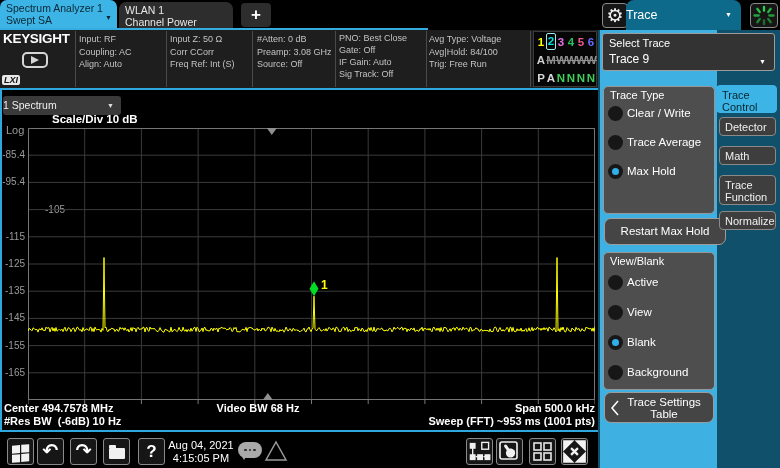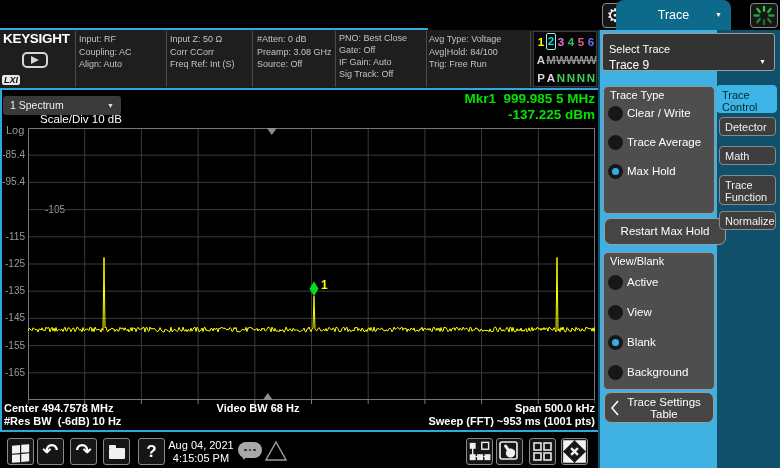--- a/index.html
+++ b/index.html
@@ -34,24 +34,24 @@
   #legend{left:533px;top:1px;width:64px;height:56px;background:#060606;border:1px solid #3a3a3a;padding:1px 0 0 2px;}
   .lg-row{display:flex;height:18px;}
   .lg-cell{width:10px;text-align:center;font-weight:bold;font-size:11.5px;line-height:18px;}
   .lg-sel{border:1px solid #9fe9ef;border-radius:2px;line-height:15px;height:17px;}
   .struck{text-decoration:line-through;color:#8f8f8f !important;}
 
   
   #display{left:0;top:88px;width:598px;height:344px;background:#000;}
   .blue-edge{background:#2fa9dd;}
   #win-select{left:3px;top:8px;width:118px;height:19px;background:#3a3a3a;border-radius:3px;
-      color:#efefef;font-size:10.5px;line-height:19px;padding-left:7px;}
+      color:#efefef;font-size:10.5px;line-height:19px;}
   #win-select .caret{position:absolute;right:7px;top:0;font-size:7px;line-height:19px;color:#dcdcdc;}
   #mkr-readout{right:3px;top:3px;text-align:right;color:#00e400;font-weight:bold;font-size:13.5px;line-height:16px;}
-  #scale-div{left:8px;top:25px;font-size:11.5px;font-weight:normal;color:#fff;padding-left:32px;}
+  #scale-div{left:20px;top:25px;font-size:11.5px;font-weight:bold;color:#fff;padding-left:32px;}
   #ref-level{left:100px;top:25px;width:316px;text-align:center;font-size:11.5px;font-weight:bold;color:#fff;}
   #log-label{left:6px;top:36px;font-size:11px;color:#9a9a9a;}
   #plot-wrap{left:28px;top:40px;width:567px;height:278px;}
   .ytick{position:absolute;left:0;width:25px;text-align:right;font-size:10px;color:#9a9a9a;}
   .foot{font-size:11px;font-weight:bold;color:#fff;}
   #foot-center{left:4px;top:314px;}
   #foot-vbw{left:100px;top:314px;width:316px;text-align:center;}
   #foot-span{right:3px;top:314px;}
   #foot-rbw{left:4px;top:327px;}
   #foot-sweep{right:3px;top:327px;}
@@ -69,26 +69,26 @@
           align-items:center;justify-content:center;gap:2px;}
   #bubble::after{content:'';position:absolute;left:3px;bottom:-5px;border:3px solid transparent;border-top:5px solid #a9a9a9;}
   #bubble .dot{width:2.5px;height:2.5px;border-radius:50%;background:#2a2a2a;}
 
   
   #rpanel{left:598px;top:0;width:182px;height:468px;background:#11506b;}
   #rpanel-top{left:0;top:0;width:182px;height:30px;background:#000;}
   #rpanel-blue{left:2px;top:30px;width:117px;height:438px;background:#3eb1e2;}
   #gear-btn{left:4px;top:3px;width:26px;height:25px;background:#161616;border:1px solid #8a8a8a;border-radius:4px;
             color:#f0f0f0;font-size:19px;line-height:23px;text-align:center;}
-  #menu-header{left:18px;top:0;width:115px;height:30px;background:#0e6a8a;border-radius:8px 8px 0 0;
-               color:#fff;font-size:12.5px;line-height:30px;text-align:center;}
+  #menu-header{left:28px;top:0;width:115px;height:30px;background:#0e6a8a;border-radius:8px 8px 0 0;
+               color:#fff;font-size:12.5px;line-height:30px;}
   #menu-header .caret{position:absolute;right:9px;top:0;font-size:7px;line-height:30px;color:#fff;}
   #busy-btn{left:152px;top:3px;width:28px;height:25px;background:#161616;border:1px solid #8a8a8a;border-radius:4px;}
   #select-trace{left:4px;top:33px;width:173px;height:38px;background:#333;border:1px solid #9c9c9c;border-radius:3px;
-                color:#fff;padding:8px 6px;}
+                color:#fff;padding:2px 6px;}
   #select-trace .lbl{font-size:11px;line-height:15px;}
   #select-trace .val{font-size:12px;line-height:17px;}
   #select-trace .caret{position:absolute;right:8px;bottom:5px;font-size:7px;color:#fff;}
   .group{background:#4e4e4e;border:1px solid #979797;border-radius:5px;}
   #tt-group{left:5px;top:86px;width:112px;height:128px;}
   #vb-group{left:5px;top:252px;width:112px;height:138px;}
   .grp-label{position:absolute;left:6px;top:2px;font-size:11px;color:#fff;}
   .radio-row{position:absolute;left:4px;height:26px;display:flex;align-items:center;}
   .radio-circle{position:relative;width:15px;height:15px;border-radius:50%;background:#171717;flex:none;}
   .radio-circle.sel::after{content:'';position:absolute;left:4px;top:4px;width:7px;height:7px;border-radius:50%;background:#2fb0e8;}
@@ -99,20 +99,32 @@
   #table-btn svg{position:absolute;left:6px;top:7px;}
   .rtab{position:absolute;left:121px;width:57px;background:#3e3e3e;border:1px solid #8a8a8a;border-radius:4px;
         color:#f0f0f0;font-size:11px;line-height:12px;padding:3px 2px 3px 5px;}
   .rtab.sel{background:#3cb4e6;color:#06262e;border-color:#3cb4e6;left:118px;width:61px;}
 </style>
 </head>
 <body>
 
 <div id="frame">
 
+  <div class="abs" id="tabbar">
+    <div class="abs tab" id="tab1">
+      <div>Spectrum Analyzer 1</div>
+      <div>Swept SA</div>
+      <span class="caret">▼</span>
+    </div>
+    <div class="abs tab" id="tab2">
+      <div>WLAN 1</div>
+      <div>Channel Power</div>
+    </div>
+    <div class="abs" id="tab-add">+</div>
+  </div>
   <div class="abs" id="tab-underline"></div>
 
   <div class="abs" id="measbar">
     <div class="abs" id="brand">KEYSIGHT</div>
     <div class="abs" id="screen-icon"></div>
     <div class="abs" id="lxi">LXI</div>
     <div class="abs vsep" style="left:75px"></div>
     <div class="abs vsep" style="left:166px"></div>
     <div class="abs vsep" style="left:252px"></div>
     <div class="abs vsep" style="left:335px"></div>
@@ -175,24 +187,20 @@
   </div>
 
   <div class="abs" id="display">
     <div class="abs blue-edge" style="left:0;top:0;width:598px;height:2px"></div>
     <div class="abs blue-edge" style="left:0;top:0;width:2px;height:344px"></div>
     <div class="abs blue-edge" style="left:0;top:342px;width:598px;height:2px"></div>
 
     <div class="abs" id="win-select">
       <span>1 Spectrum</span>
       <span class="caret">▼</span>
-    </div>
-    <div class="abs" id="mkr-readout">
-      <div class="pre">Mkr1  999.985 5 MHz</div>
-      <div>-137.225 dBm</div>
     </div>
     <div class="abs" id="scale-div">Scale/Div 10 dB</div>
     <div class="abs" id="log-label">Log</div>
 
     <div class="abs" id="ylabels">
         <div class="ytick" style="top: 61.2px;">-85.4</div>
         <div class="ytick" style="top: 88.4px;">-95.4</div>
         <div class="ytick" style="top: 115.6px; margin-left: 40px;">-105</div>
         <div class="ytick" style="top: 142.8px;">-115</div>
         <div class="ytick" style="top: 170px;">-125</div>

